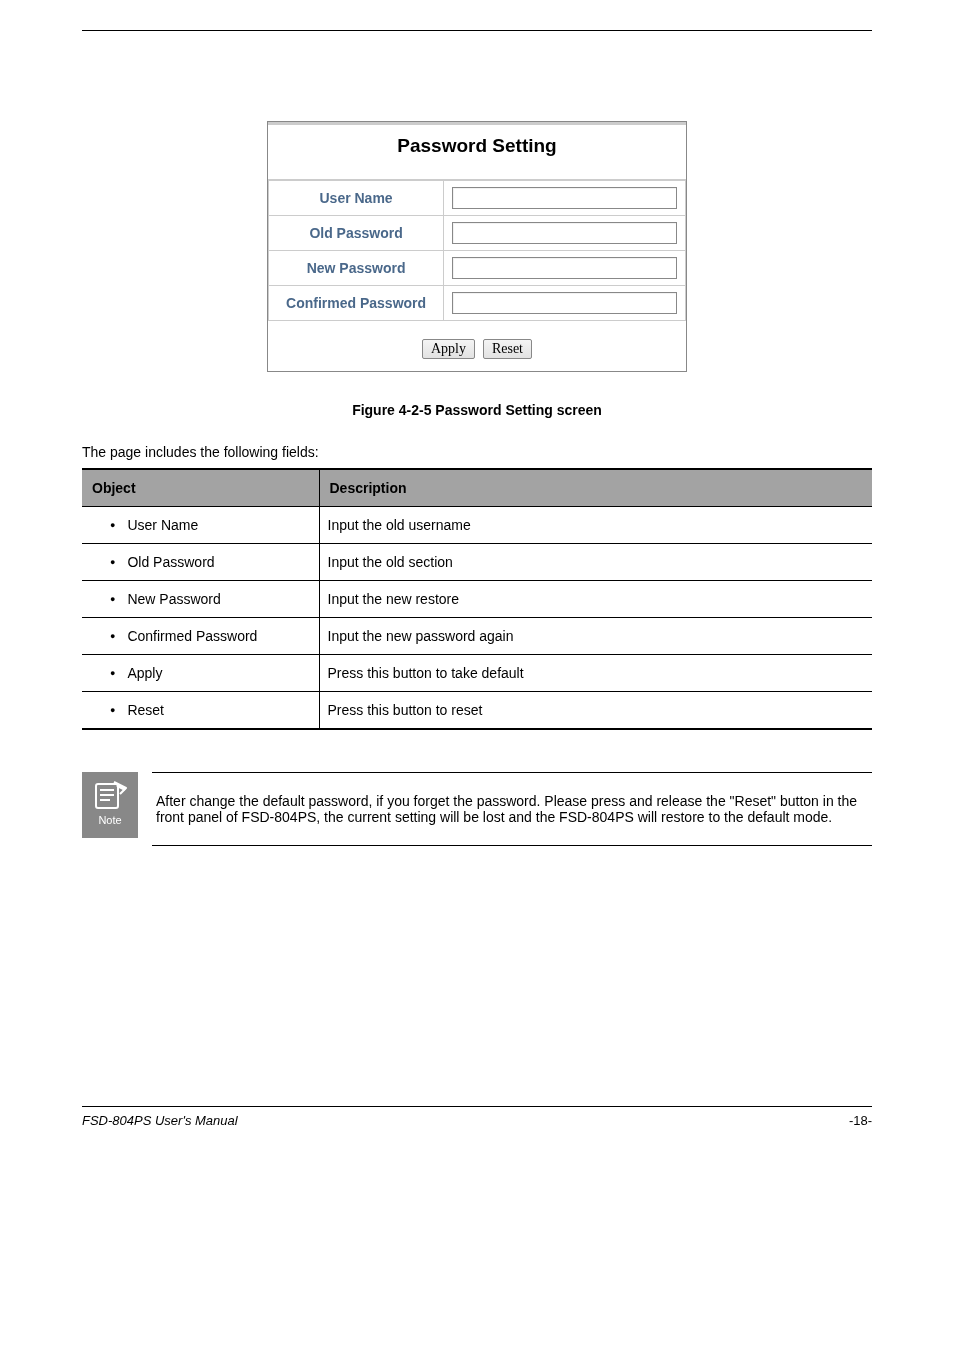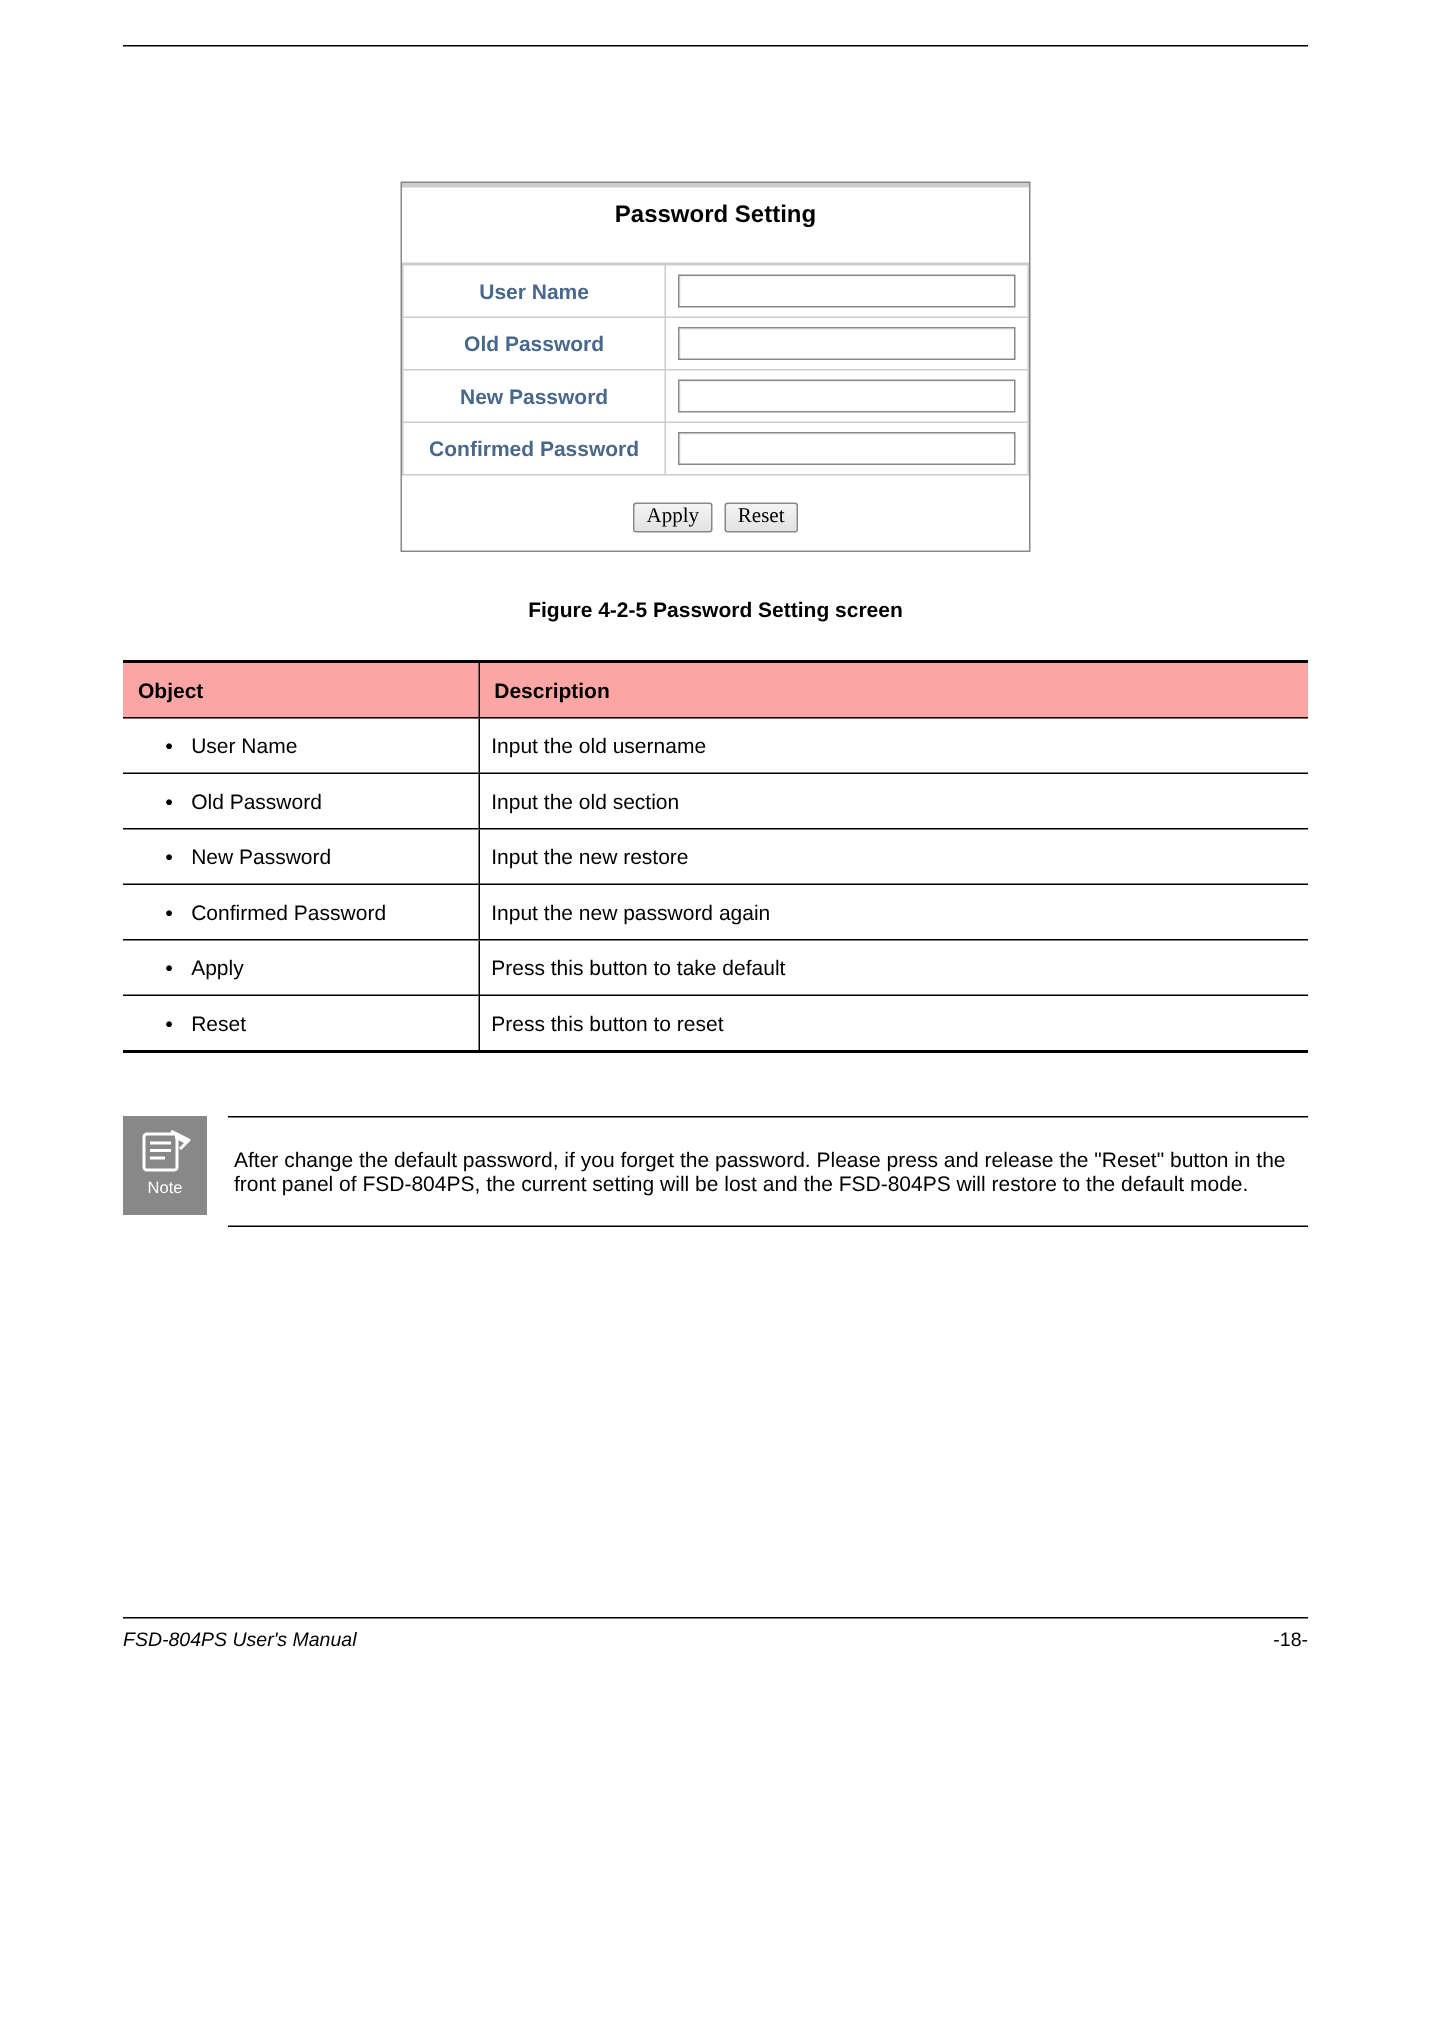--- a/index.html
+++ b/index.html
@@ -26,21 +26,21 @@
   }
   .form-wrapper {
     width: 420px;
     margin: 14px auto 30px auto;
     border: 1px solid #888;
   }
   .form-title {
     text-align: center;
     font-weight: bold;
     font-family: Arial, sans-serif;
-    font-size: 16px;
+    font-size: 19px;
     padding: 10px 0 22px 0;
     color: #000;
     border-bottom: 1px solid #ccc;
     border-top: 3px solid #ccc;
   }
   .form-fields {
     border-collapse: collapse;
     width: 100%;
   }
   .form-fields td {
@@ -92,21 +92,21 @@
   .table-intro {
     margin: 0 0 8px 0;
     font-size: 14px;
   }
   .param-table {
     border-collapse: collapse;
     width: 100%;
     margin-bottom: 42px;
   }
   .param-table thead th {
-    background: #fca5a5;
+    background: #a3a3a3;
     font-weight: bold;
     font-size: 14px;
     text-align: left;
     padding: 10px 10px;
     border-top: 2px solid #000;
   }
   .param-table thead th:first-child {
     border-right: 1px solid #000;
     width: 30%;
   }
@@ -211,20 +211,21 @@
     </tbody>
       </table>
     <div class="form-buttons">
       <button type="button">Apply</button>
       <button type="button">Reset</button>
     </div>
   </div>
 
   <p class="fig-caption">Figure 4-2-5 Password Setting screen</p>
 
+  <p class="table-intro">The page includes the following fields:</p>
 
   <table class="param-table">
     <thead>
       <tr>
         <th>Object</th>
         <th>Description</th>
       </tr>
     </thead>
     <tbody>
       <tr>

